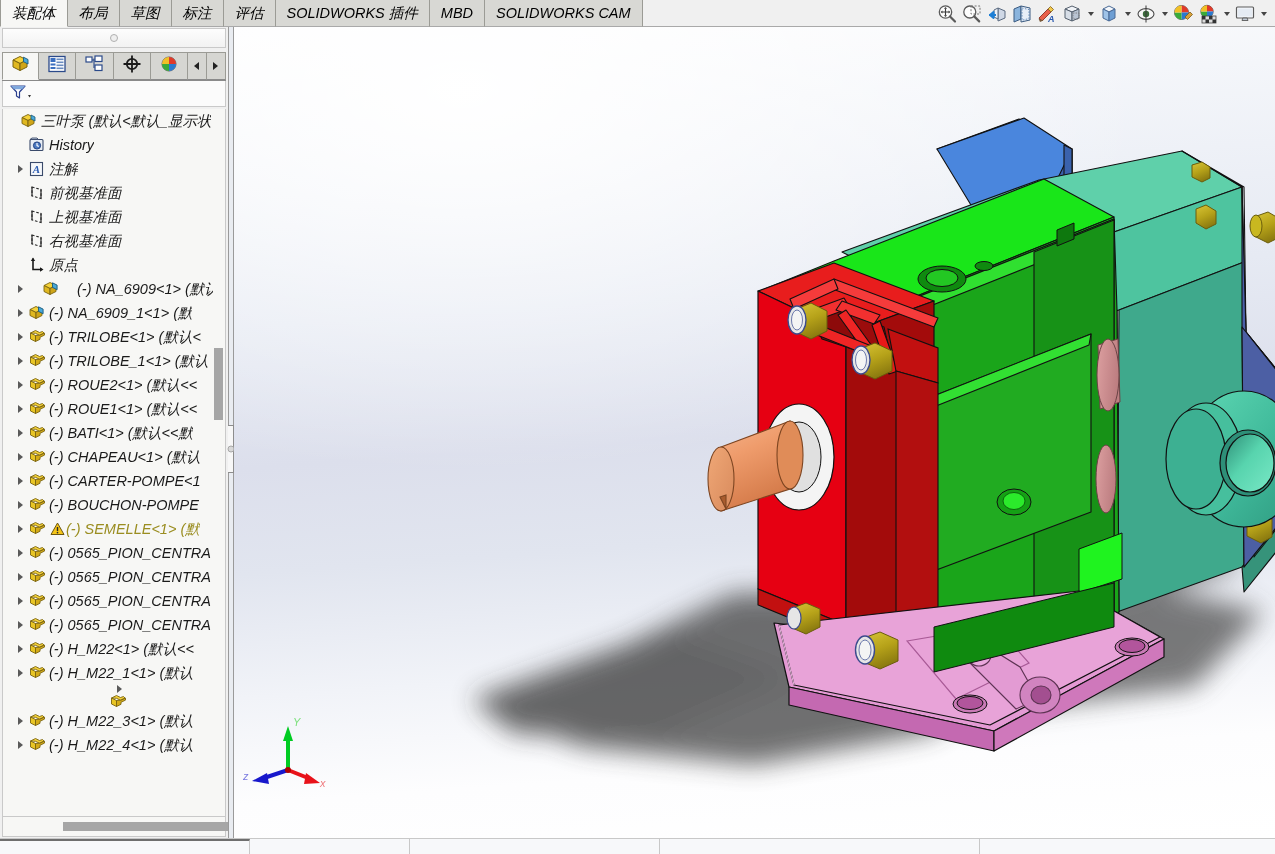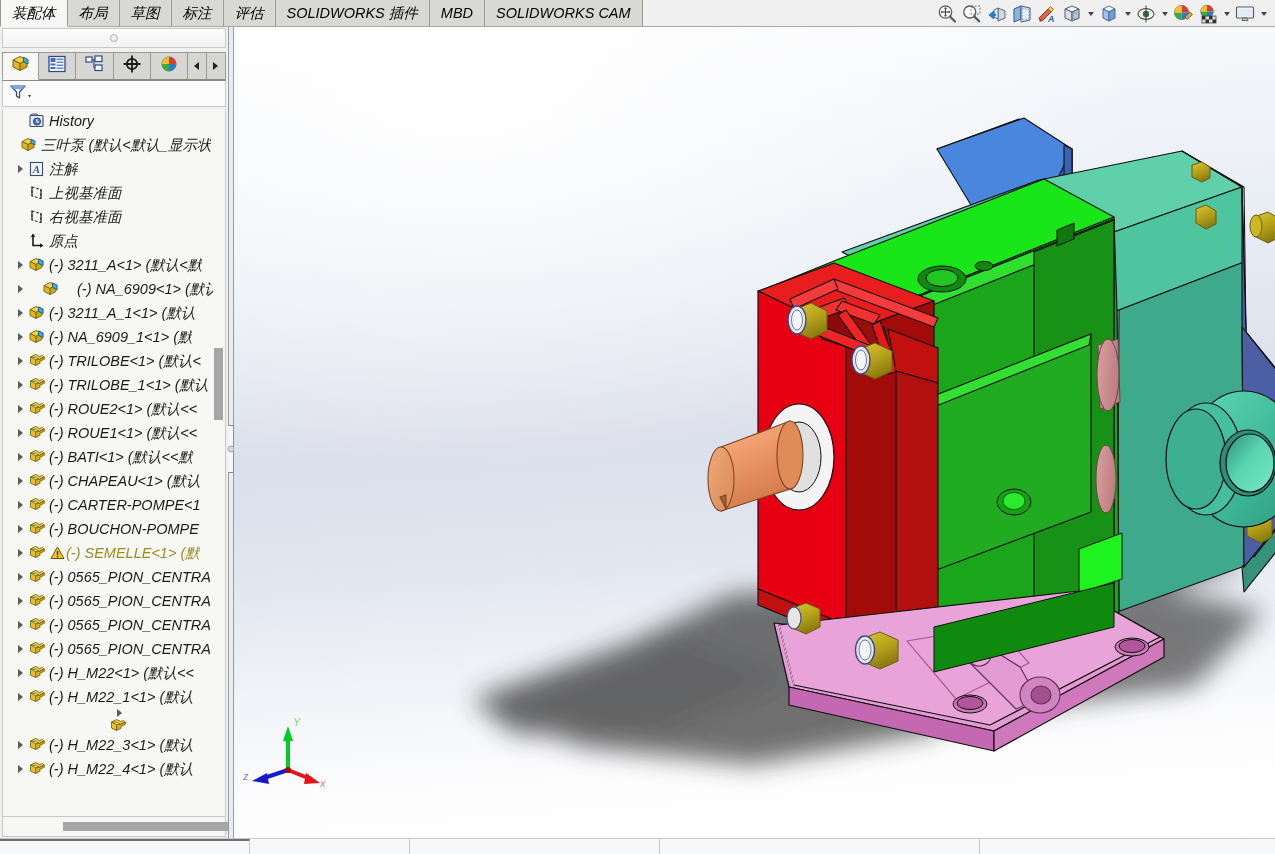--- a/index.html
+++ b/index.html
@@ -551,44 +551,44 @@
         <svg width="26" height="18" viewBox="0 0 26 18">
           <path d="M2 3 L16 3 L10.5 9 L10.5 15 L7.5 13 L7.5 9 Z" fill="#ffffff" stroke="#2a3f8f" stroke-width="1.2" stroke-linejoin="round"></path>
           <path d="M2 3 L16 3 L13 6.2 L5 6.2 Z" fill="#7fa8dd" stroke="none"></path>
           <path d="M19 12 l3 0 l-1.5 2.6 z" fill="#333"></path>
         </svg>
       </span>
     </div>
 
     <div id="tree-scroll">
       <div id="tree">
+          <div class="node" style="padding-left: 2px;">
+            <span class="arrow"></span>
+            <span class="ico">
+              <svg width="18" height="18" viewBox="0 0 18 18">
+                <path d="M2 5.5 l6-3 6 3 -6 3z" fill="#f5d23a" stroke="#7a6410" stroke-width="0.9"></path>
+                <path d="M2 5.5 v6 l6 3 v-6z" fill="#e0b820" stroke="#7a6410" stroke-width="0.9"></path>
+                <path d="M14 5.5 v6 l-6 3 v-6z" fill="#cfa518" stroke="#7a6410" stroke-width="0.9"></path>
+                <path d="M11 3 l4 2 v4 l-4-2z" fill="#4aa8d8" stroke="#1a5a7a" stroke-width="0.8"></path>
+              </svg>
+            </span>
+            <span class="lbl">三叶泵  (默认&lt;默认_显示状</span>
+          </div>
           <div class="node" style="padding-left: 10px;">
             <span class="arrow"></span>
             <span class="ico">
               <svg width="18" height="18" viewBox="0 0 18 18">
                 <rect x="2" y="3.5" width="13" height="11" rx="1" fill="#e9eef5" stroke="#3a4a6a" stroke-width="1.1"></rect>
                 <path d="M2 3.5 l2-1.5 h5 l1.5 1.5z" fill="#c5d2e4" stroke="#3a4a6a" stroke-width="0.9"></path>
                 <circle cx="9" cy="9.5" r="3.6" fill="#4a78c0" stroke="#1a3a7a" stroke-width="0.9"></circle>
                 <path d="M9 7 v2.6 l1.8 1" stroke="#fff" stroke-width="1.1" fill="none"></path>
               </svg>
             </span>
             <span class="lbl">History</span>
           </div>
-          <div class="node" style="padding-left: 2px;">
-            <span class="arrow"></span>
-            <span class="ico">
-              <svg width="18" height="18" viewBox="0 0 18 18">
-                <path d="M2 5.5 l6-3 6 3 -6 3z" fill="#f5d23a" stroke="#7a6410" stroke-width="0.9"></path>
-                <path d="M2 5.5 v6 l6 3 v-6z" fill="#e0b820" stroke="#7a6410" stroke-width="0.9"></path>
-                <path d="M14 5.5 v6 l-6 3 v-6z" fill="#cfa518" stroke="#7a6410" stroke-width="0.9"></path>
-                <path d="M11 3 l4 2 v4 l-4-2z" fill="#4aa8d8" stroke="#1a5a7a" stroke-width="0.8"></path>
-              </svg>
-            </span>
-            <span class="lbl">三叶泵  (默认&lt;默认_显示状</span>
-          </div>
           <div class="node" style="padding-left: 10px;">
             <span class="arrow">
               <i></i>
             </span>
             <span class="ico">
               <svg width="18" height="18" viewBox="0 0 18 18">
                 <rect x="2.5" y="2.5" width="12" height="13" fill="#f5f7fa" stroke="#3a4a6a" stroke-width="1.1"></rect>
                 <text x="8.5" y="13" text-anchor="middle" font-family="serif" font-size="11" font-weight="bold" fill="#2a5ab0">A</text>
               </svg>
             </span>
@@ -596,85 +596,68 @@
           </div>
           <div class="node" style="padding-left: 10px;">
             <span class="arrow"></span>
             <span class="ico">
               <svg width="18" height="18" viewBox="0 0 18 18">
                 <path d="M4 3 L13 5.5 L13 14.5 L4 12 Z" fill="none" stroke="#2a2a2a" stroke-width="1.1" stroke-dasharray="2.6 1.8"></path>
                 <path d="M4 3 L4 12" stroke="#2a2a2a" stroke-width="1.2"></path>
                 <path d="M13 5.5 L13 14.5" stroke="#2a2a2a" stroke-width="1.2"></path>
               </svg>
             </span>
-            <span class="lbl">上视基准面</span>
+            <span class="lbl">前视基准面</span>
           </div>
           <div class="node" style="padding-left: 10px;">
             <span class="arrow"></span>
             <span class="ico">
               <svg width="18" height="18" viewBox="0 0 18 18">
                 <path d="M4 3 L13 5.5 L13 14.5 L4 12 Z" fill="none" stroke="#2a2a2a" stroke-width="1.1" stroke-dasharray="2.6 1.8"></path>
                 <path d="M4 3 L4 12" stroke="#2a2a2a" stroke-width="1.2"></path>
                 <path d="M13 5.5 L13 14.5" stroke="#2a2a2a" stroke-width="1.2"></path>
               </svg>
             </span>
+            <span class="lbl">上视基准面</span>
+          </div>
+          <div class="node" style="padding-left: 10px;">
+            <span class="arrow"></span>
+            <span class="ico">
+              <svg width="18" height="18" viewBox="0 0 18 18">
+                <path d="M4 3 L13 5.5 L13 14.5 L4 12 Z" fill="none" stroke="#2a2a2a" stroke-width="1.1" stroke-dasharray="2.6 1.8"></path>
+                <path d="M4 3 L4 12" stroke="#2a2a2a" stroke-width="1.2"></path>
+                <path d="M13 5.5 L13 14.5" stroke="#2a2a2a" stroke-width="1.2"></path>
+              </svg>
+            </span>
             <span class="lbl">右视基准面</span>
           </div>
           <div class="node" style="padding-left: 10px;">
             <span class="arrow"></span>
             <span class="ico">
               <svg width="18" height="18" viewBox="0 0 18 18">
                 <path d="M5 2.5 v11 h9" fill="none" stroke="#1a1a1a" stroke-width="1.6"></path>
                 <path d="M5 1.5 l-2.2 3.5 h4.4z" fill="#1a1a1a"></path>
                 <path d="M15.5 13.5 l-3.5 -2.2 v4.4z" fill="#1a1a1a"></path>
               </svg>
             </span>
             <span class="lbl">原点</span>
           </div>
-          <div class="node" style="padding-left: 10px;">
+          <div class="node" style="padding-left: 10px; gap: 14px;">
             <span class="arrow">
               <i></i>
             </span>
             <span class="ico">
               <svg width="18" height="18" viewBox="0 0 18 18">
                 <path d="M2 5.5 l6-3 6 3 -6 3z" fill="#f5d23a" stroke="#7a6410" stroke-width="0.9"></path>
                 <path d="M2 5.5 v6 l6 3 v-6z" fill="#e0b820" stroke="#7a6410" stroke-width="0.9"></path>
                 <path d="M14 5.5 v6 l-6 3 v-6z" fill="#cfa518" stroke="#7a6410" stroke-width="0.9"></path>
                 <path d="M10.5 2.8 l4.6 2.3 v4.6 l-4.6-2.3z" fill="#4aa8d8" stroke="#1a5a7a" stroke-width="0.9"></path>
               </svg>
             </span>
-            <span class="lbl">(-) 3211_A&lt;1&gt; (默认&lt;默</span>
-          </div>
-          <div class="node" style="padding-left: 10px; gap: 14px;">
-            <span class="arrow">
-              <i></i>
-            </span>
-            <span class="ico">
-              <svg width="18" height="18" viewBox="0 0 18 18">
-                <path d="M2 5.5 l6-3 6 3 -6 3z" fill="#f5d23a" stroke="#7a6410" stroke-width="0.9"></path>
-                <path d="M2 5.5 v6 l6 3 v-6z" fill="#e0b820" stroke="#7a6410" stroke-width="0.9"></path>
-                <path d="M14 5.5 v6 l-6 3 v-6z" fill="#cfa518" stroke="#7a6410" stroke-width="0.9"></path>
-                <path d="M10.5 2.8 l4.6 2.3 v4.6 l-4.6-2.3z" fill="#4aa8d8" stroke="#1a5a7a" stroke-width="0.9"></path>
-              </svg>
-            </span>
             <span class="lbl">(-) NA_6909&lt;1&gt; (默认</span>
-          </div>
-          <div class="node" style="padding-left: 10px;">
-            <span class="arrow">
-              <i></i>
-            </span>
-            <span class="ico">
-              <svg width="18" height="18" viewBox="0 0 18 18">
-                <path d="M2 5.5 l6-3 6 3 -6 3z" fill="#f5d23a" stroke="#7a6410" stroke-width="0.9"></path>
-                <path d="M2 5.5 v6 l6 3 v-6z" fill="#e0b820" stroke="#7a6410" stroke-width="0.9"></path>
-                <path d="M14 5.5 v6 l-6 3 v-6z" fill="#cfa518" stroke="#7a6410" stroke-width="0.9"></path>
-                <path d="M10.5 2.8 l4.6 2.3 v4.6 l-4.6-2.3z" fill="#4aa8d8" stroke="#1a5a7a" stroke-width="0.9"></path>
-              </svg>
-            </span>
-            <span class="lbl">(-) 3211_A_1&lt;1&gt; (默认</span>
           </div>
           <div class="node" style="padding-left: 10px;">
             <span class="arrow">
               <i></i>
             </span>
             <span class="ico">
               <svg width="18" height="18" viewBox="0 0 18 18">
                 <path d="M2 5.5 l6-3 6 3 -6 3z" fill="#f5d23a" stroke="#7a6410" stroke-width="0.9"></path>
                 <path d="M2 5.5 v6 l6 3 v-6z" fill="#e0b820" stroke="#7a6410" stroke-width="0.9"></path>
                 <path d="M14 5.5 v6 l-6 3 v-6z" fill="#cfa518" stroke="#7a6410" stroke-width="0.9"></path>

